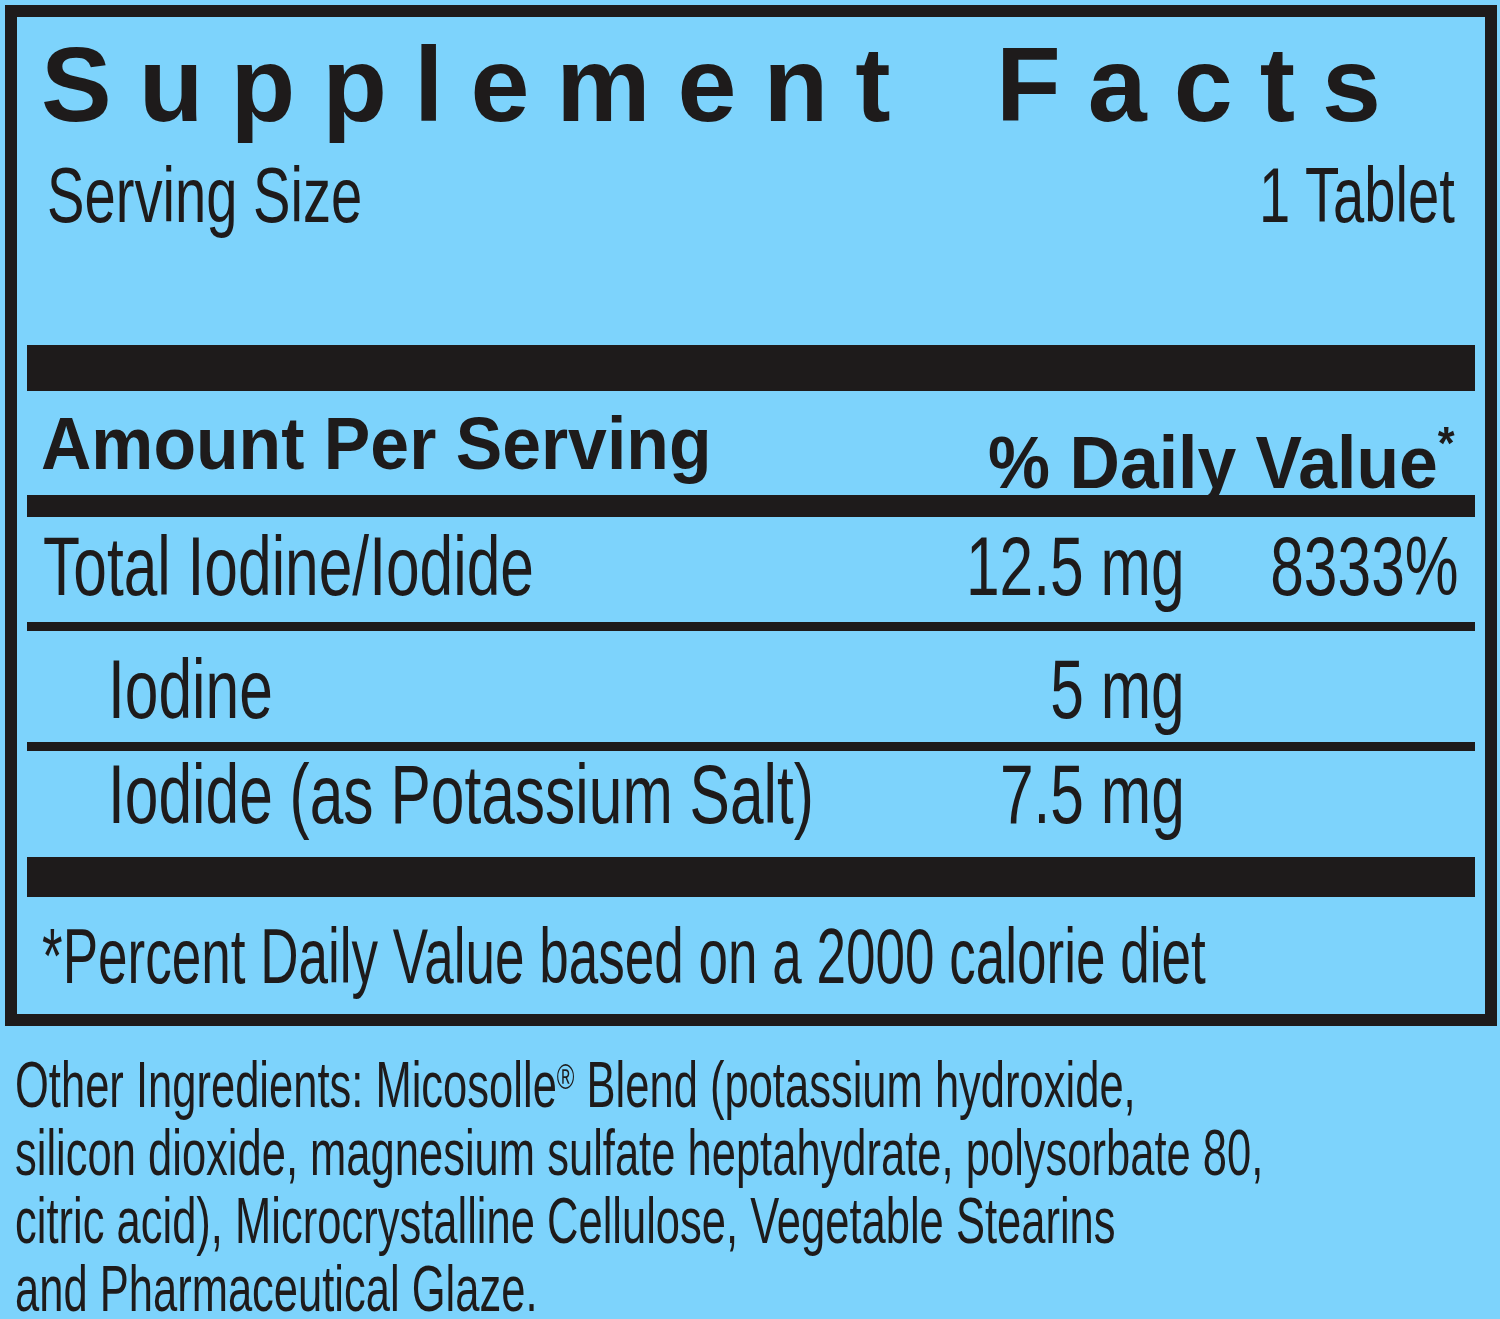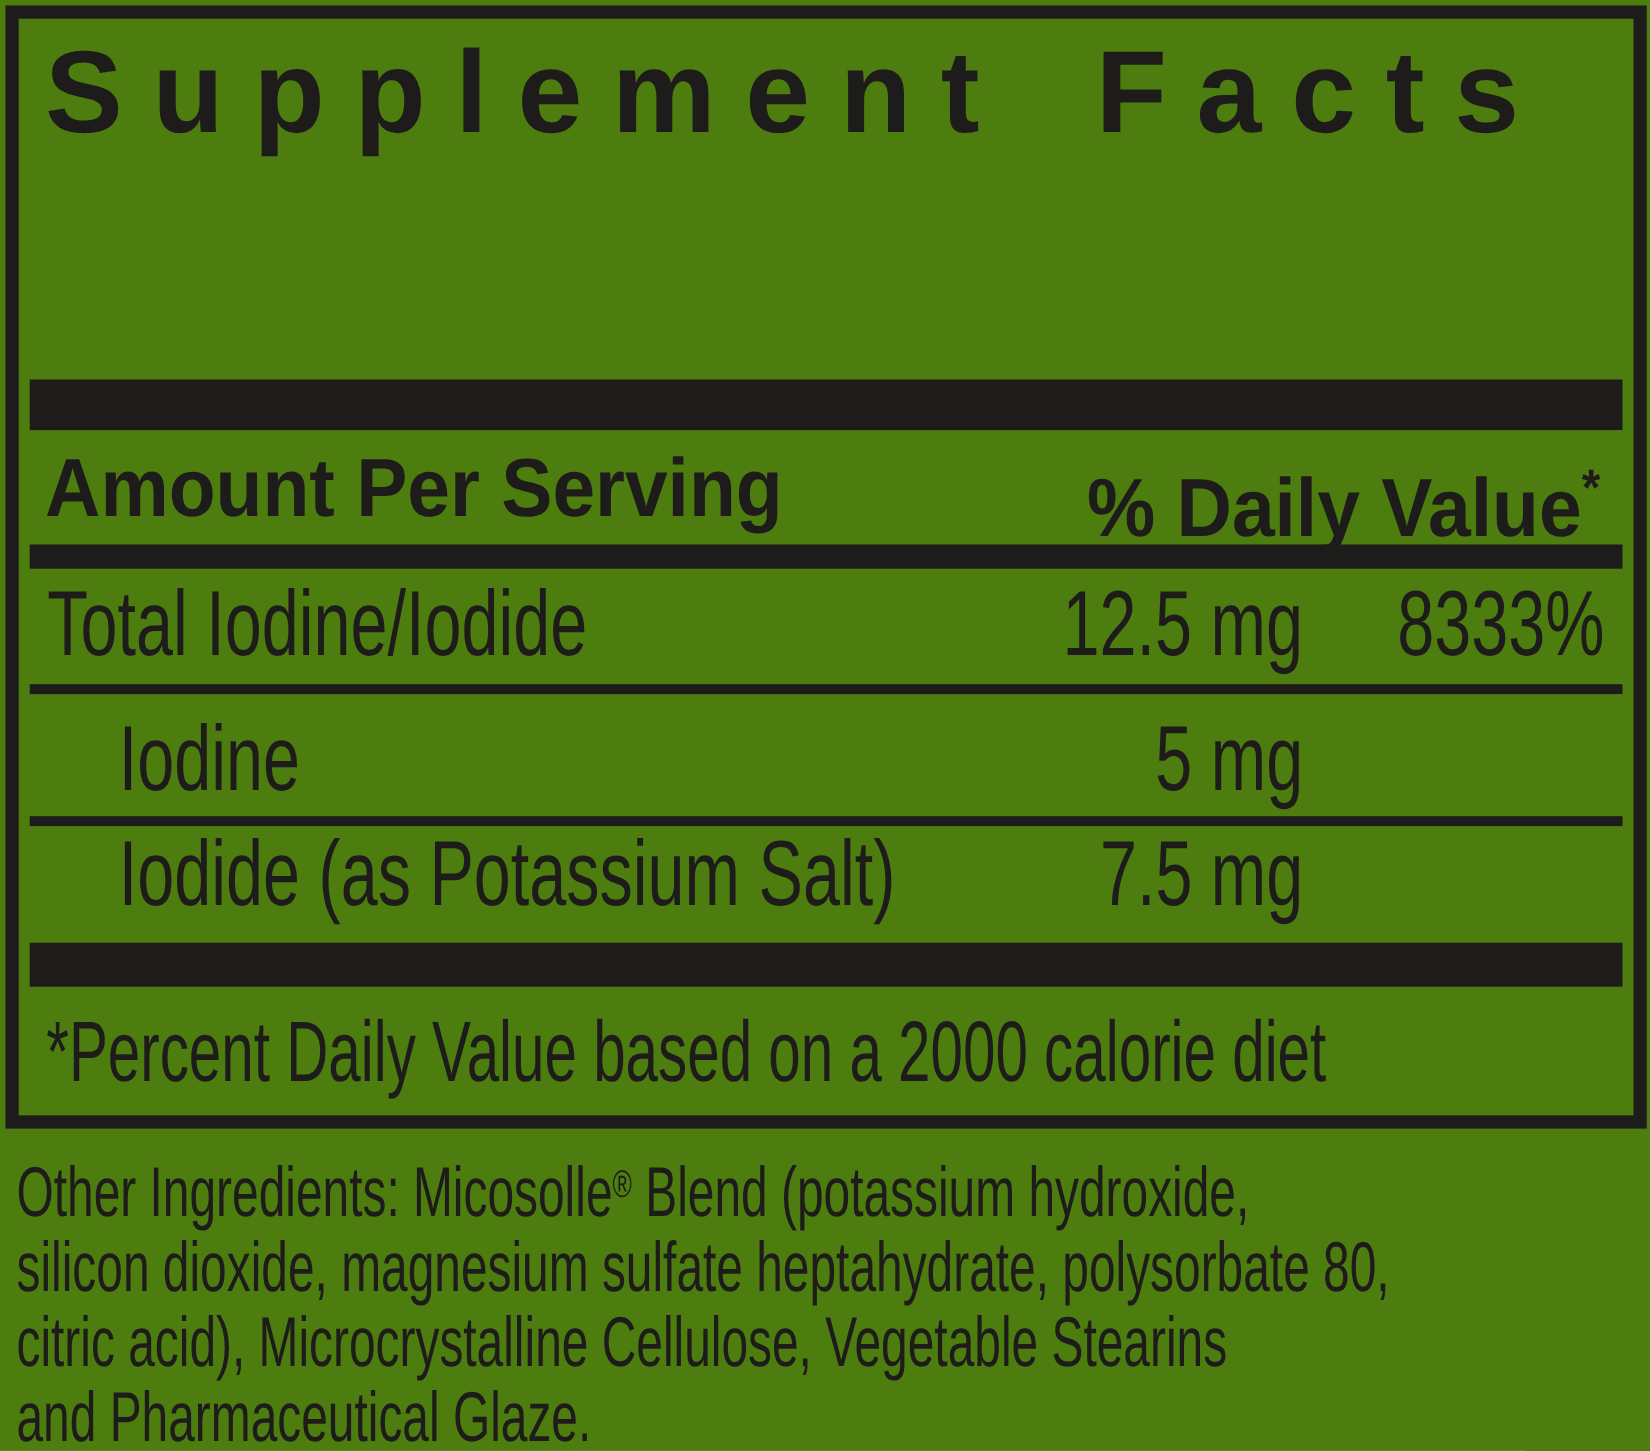--- a/index.html
+++ b/index.html
@@ -1,19 +1,19 @@
 <!DOCTYPE html>
 <html><head>
 <meta charset="utf-8">
 <style>
   html,body{margin:0;padding:0;background:#ffffff;}
   #page{
     position:relative;
     width:1500px;height:1319px;
-    background:#4d7c0f;
+    background:#7dd3fc;
     font-family:"Liberation Sans", sans-serif;
     color:var(--ink,#1e1b1b);
     overflow:hidden;
   }
   
   .box{
     position:absolute;left:5px;top:5px;
     width:1492px;height:1021px;
     border:12px solid var(--ink,#1e1b1b);
     box-sizing:border-box;
@@ -64,20 +64,24 @@
 </style>
 </head>
 <body>
 
 <div id="page" style="--ink: #1e1b1b;">
 
   <div class="box">
 
     <div class="title">Supplement Facts</div>
 
+    <div class="abs srow srow1">
+      <span class="lab sx oL">Serving Size</span>
+      <span class="val sx oR">1 Tablet</span>
+    </div>
 
 
     <div class="bar bar1"></div>
 
     <div class="abs thead">
       <span class="lab sx oL">Amount Per Serving</span>
       <span class="dv sx oR"><span>% Daily Value</span><sup>*</sup></span>
     </div>
 
     <div class="bar bar2"></div>

